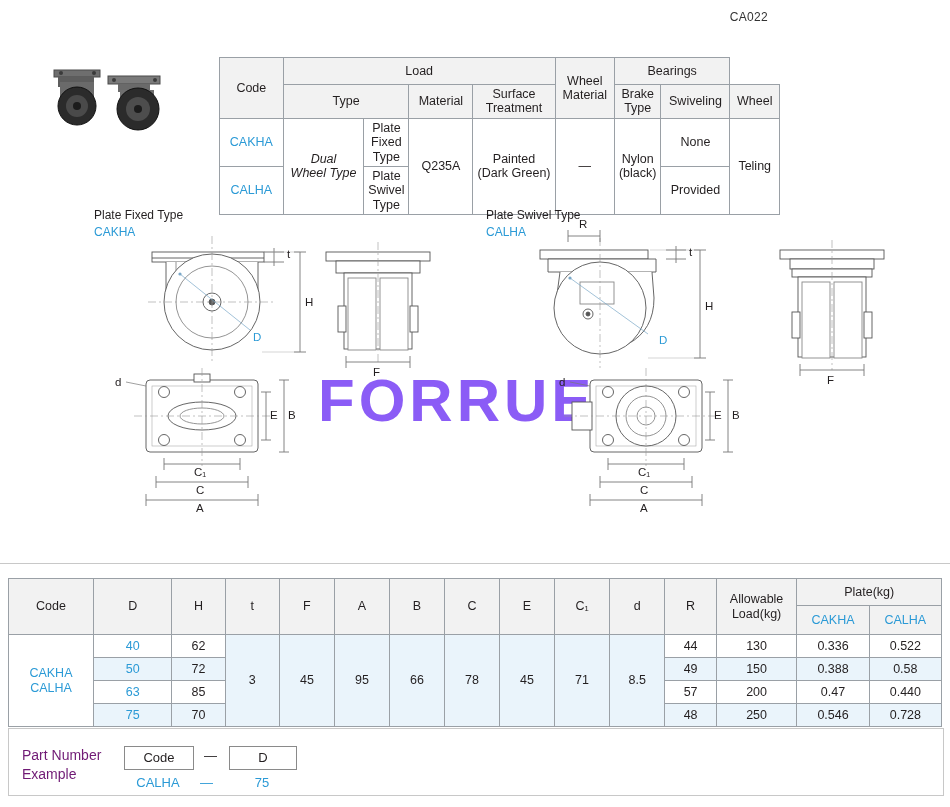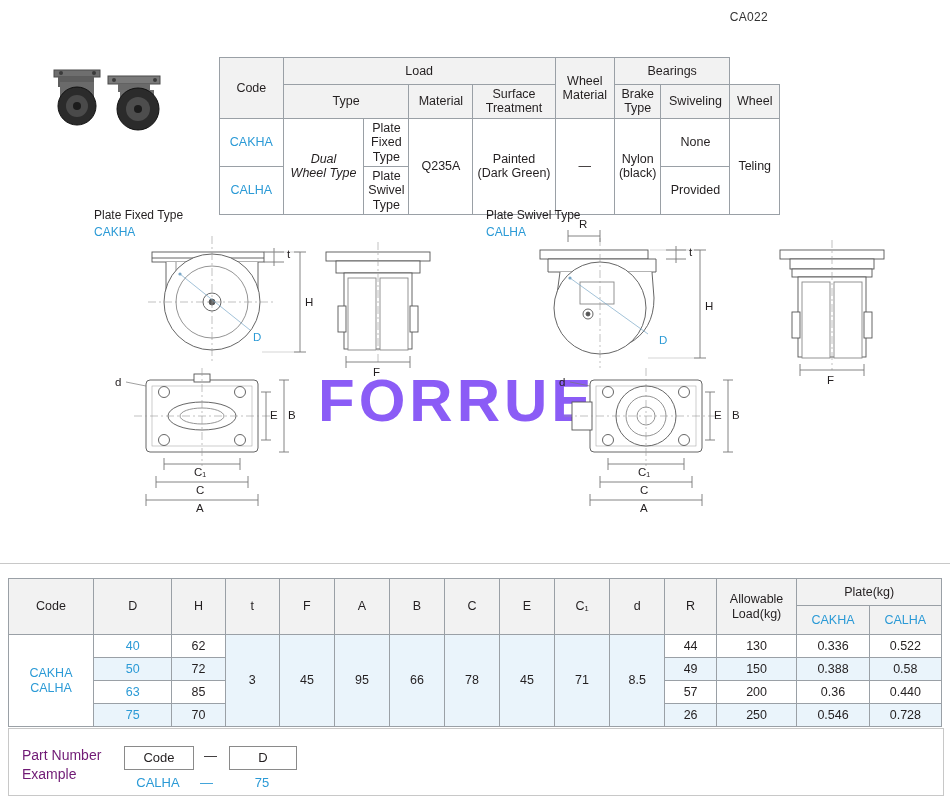--- a/index.html
+++ b/index.html
@@ -412,27 +412,27 @@
           <td>49</td>
           <td>150</td>
           <td>0.388</td>
           <td>0.58</td>
         </tr>
         <tr class="rowlight">
           <td class="num-blue">63</td>
           <td>85</td>
           <td>57</td>
           <td>200</td>
-          <td>0.36</td>
+          <td>0.47</td>
           <td>0.440</td>
         </tr>
         <tr class="rowblue">
           <td class="num-blue">75</td>
           <td>70</td>
-          <td>26</td>
+          <td>48</td>
           <td>250</td>
           <td>0.546</td>
           <td>0.728</td>
         </tr>
       </tbody>
     </table>
   </div>
 
   <div class="pn-box"></div>
   <div class="pn-label">

